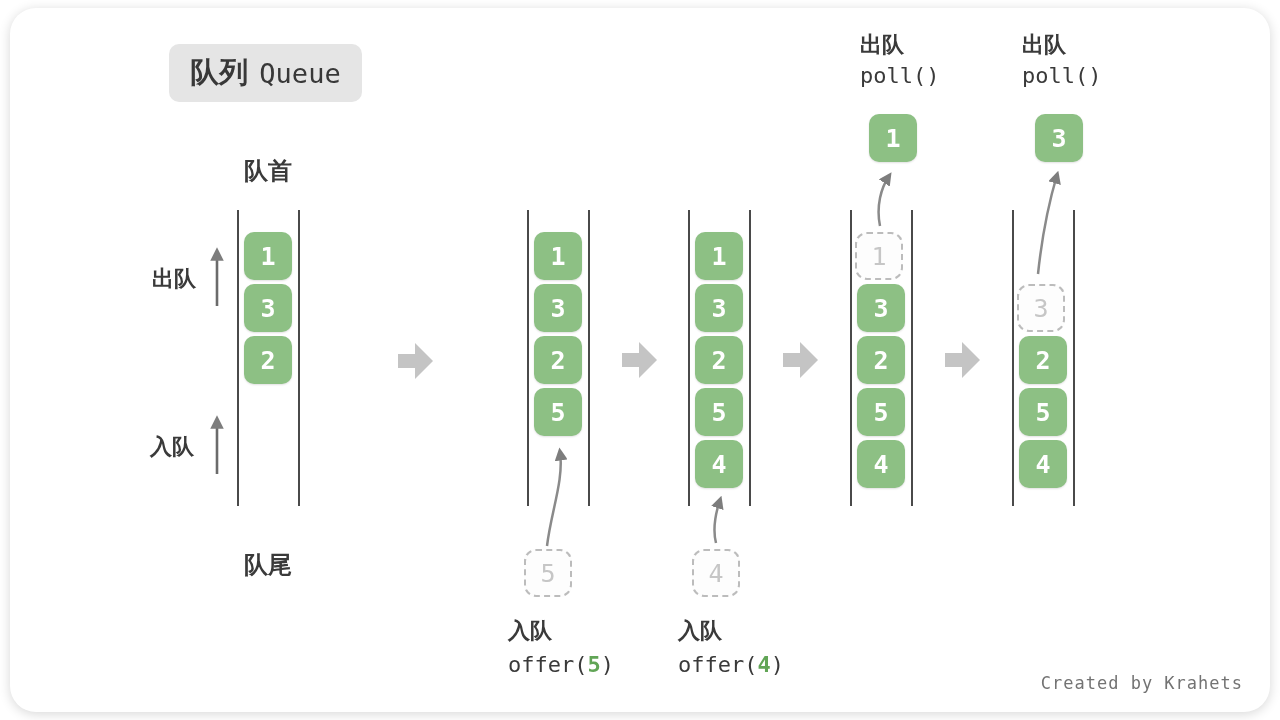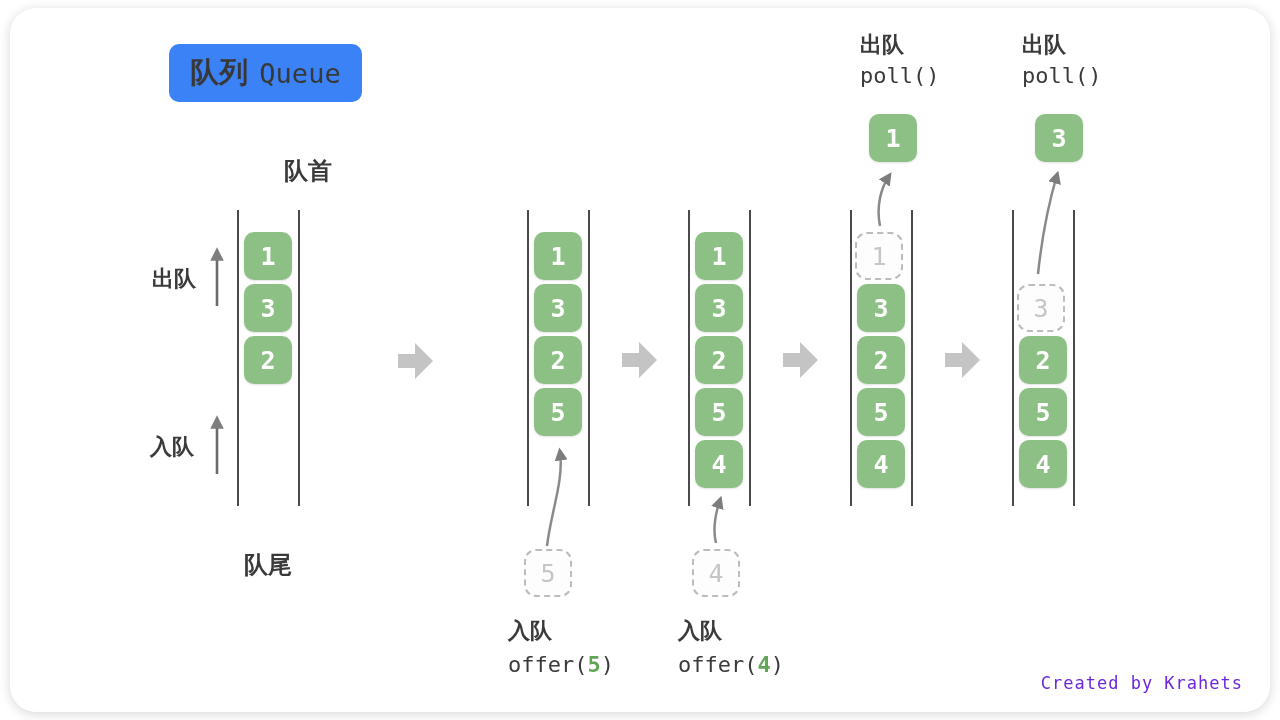--- a/index.html
+++ b/index.html
@@ -16,21 +16,21 @@
     left: 10px; top: 8px; right: 10px; bottom: 8px;
     background: #ffffff;
     border-radius: 26px;
     box-shadow: 0 2px 12px rgba(0,0,0,0.16);
   }
 
   
   .badge {
     position: absolute; left: 169px; top: 44px;
     width: 193px; height: 58px;
-    background: #3b82f6; border-radius: 10px;
+    background: #e5e5e5; border-radius: 10px;
     display: flex; align-items: center; justify-content: center; gap: 11px;
   }
   .badge .zh { font-size: 29px; font-weight: bold; color: #383838; }
   .badge .en { font-family: "DejaVu Sans Mono", monospace; font-size: 27px; color: #383838; }
 
   
   .vline {
     position: absolute; top: 210px; height: 296px; width: 2px;
     background: #4a4a4a;
   }
@@ -63,21 +63,21 @@
   .cjk.small { font-size: 22px; }
   .code {
     position: absolute;
     font-family: "DejaVu Sans Mono", monospace;
     font-size: 22px; color: #3a3a3a; white-space: nowrap;
   }
   .code .arg { color: var(--code-arg-green, #61a556); font-weight: bold; }
   .watermark {
     position: absolute; top: 673px; right: 37px;
     font-family: "DejaVu Sans Mono", monospace;
-    font-size: 17px; color: #6d28d9; letter-spacing: 1px;
+    font-size: 17px; color: #737373; letter-spacing: 1px;
   }
 
   
   .block-arrow { position: absolute; width: 36px; height: 38px; }
   .block-arrow polygon { fill: var(--arrow-gray, #c4c4c4); }
 
   
   .overlay { position: absolute; left: 0; top: 0; pointer-events: none; }
   .overlay .flow { fill: none; stroke: #8a8a8a; stroke-width: 2.5; }
   .overlay .side { fill: none; stroke: #6b6b6b; stroke-width: 2.6; }
@@ -87,21 +87,21 @@
 <body>
 
 <div class="canvas">
   <div class="card"></div>
 
   <div class="badge">
     <span class="zh">队列</span>
     <span class="en">Queue</span>
   </div>
 
-  <div class="cjk" style="left:244px; top:155px;margin-left:40px;">队首</div>
+  <div class="cjk" style="left:244px; top:155px;">队首</div>
   <div class="cjk" style="left:244px; top:549px;">队尾</div>
 
   <div class="cjk small" style="left:152px; top:264px;">出队</div>
   <div class="cjk small" style="left:150px; top:432px;">入队</div>
 
   <div class="vline" style="left:237px;"></div>
   <div class="vline" style="left:298px;"></div>
   <div class="qbox" style="left:244px; top:232px;">1</div>
   <div class="qbox" style="left:244px; top:284px;">3</div>
   <div class="qbox" style="left:244px; top:336px;">2</div>

